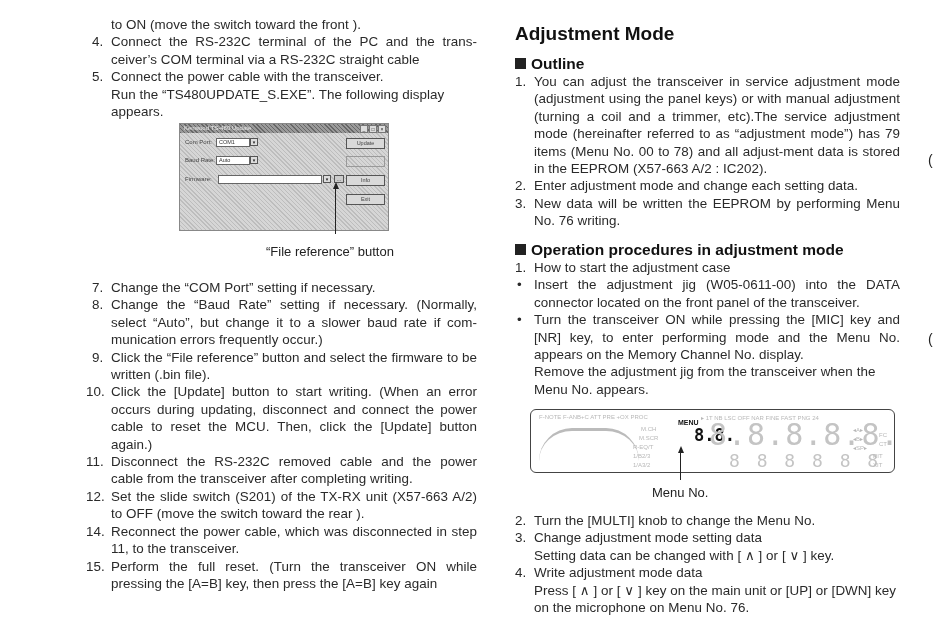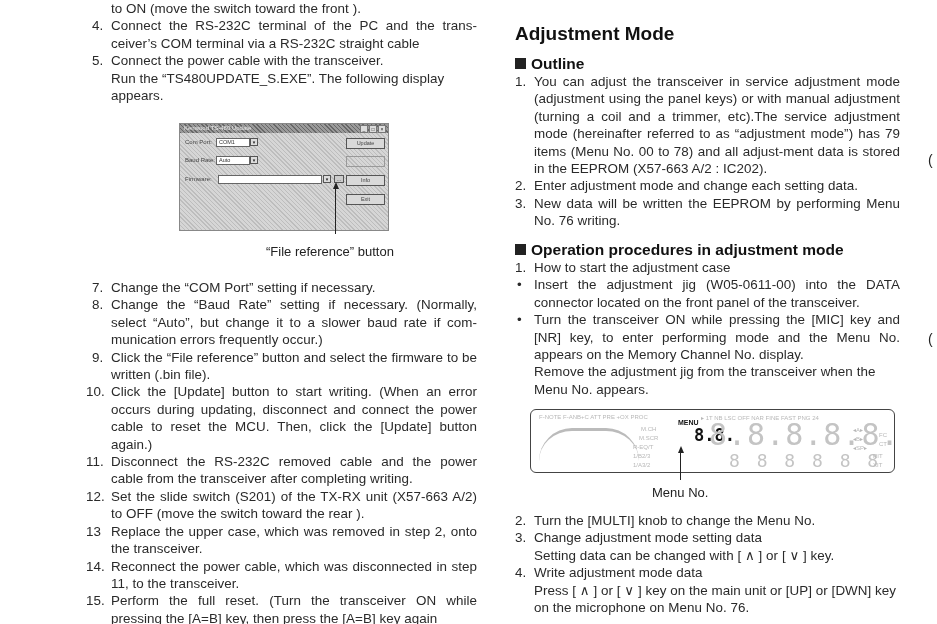--- a/index.html
+++ b/index.html
@@ -45,21 +45,21 @@
   .lcd .menu-lbl { position: absolute; left: 147px; top: 9px; font-size: 7px; font-weight: bold; color: #111; }
   .lcd .menu-digits { position: absolute; left: 143px; top: 15px; font-size: 17px; font-weight: bold; color: #111; font-family: "DejaVu Sans Mono", monospace; letter-spacing: 0; margin-left: 20px; }
   .lcd .meter { position: absolute; left: 8px; top: 18px; width: 100px; height: 30px;
                 border-top: 3px solid #bbb; border-radius: 60px 60px 0 0; }
   .side-mark { position: absolute; left: 928px; font-size: 14px; color: #222; }
 </style>
 </head>
 <body>
 
 <div class="col col-left">
-  <p class="para cont" style="margin-top:0px">to ON (move the switch toward the front ).</p>
+  <p class="para cont" style="margin-top:16px">to ON (move the switch toward the front ).</p>
   <p class="para item"><span class="num">4.</span><span>Connect the RS-232C terminal of the PC and the trans-ceiver’s COM terminal via a RS-232C straight cable</span></p>
   <p class="para item"><span class="num">5.</span><span>Connect the power cable with the transceiver.</span></p>
   <p class="para cont">Run the “TS480UPDATE_S.EXE”. The following display appears.</p>
 </div>
 
 <div class="dialog">
   <div class="dlg-title">
     <span>Kenwood TS-480 Update</span>
     <div class="dlg-ctrls">
       <span>_</span>
@@ -86,21 +86,20 @@
 <div class="arrow-v" style="left:335px;top:188px;height:46px"></div>
 <div class="caption" style="left:266px;top:244px">“File reference” button</div>
 
 <div class="col col-left" style="top:279px">
   <p class="para item"><span class="num">7.</span><span>Change the “COM Port” setting if necessary.</span></p>
   <p class="para item"><span class="num">8.</span><span>Change the “Baud Rate” setting if necessary. (Normally, select “Auto”, but change it to a slower baud rate if com-munication errors frequently occur.)</span></p>
   <p class="para item"><span class="num">9.</span><span>Click the “File reference” button and select the firmware to be written (.bin file).</span></p>
   <p class="para item" style="margin-left:-6px;padding-left:25px"><span class="num">10.</span><span>Click the [Update] button to start writing. (When an error occurs during updating, disconnect and connect the power cable to reset the MCU. Then, click the [Update] button again.)</span></p>
   <p class="para item" style="margin-left:-6px;padding-left:25px"><span class="num">11.</span><span>Disconnect the RS-232C removed cable and the power cable from the transceiver after completing writing.</span></p>
   <p class="para item" style="margin-left:-6px;padding-left:25px"><span class="num">12.</span><span>Set the slide switch (S201) of the TX-RX unit (X57-663 A/2) to OFF (move the switch toward the rear ).</span></p>
-  <p class="para item" style="margin-left:-6px;padding-left:25px"><span class="num">13</span><span>Replace the upper case, which was removed in step 2, onto the transceiver.</span></p>
   <p class="para item" style="margin-left:-6px;padding-left:25px"><span class="num">14.</span><span>Reconnect the power cable, which was disconnected in step 11, to the transceiver.</span></p>
   <p class="para item" style="margin-left:-6px;padding-left:25px"><span class="num">15.</span><span>Perform the full reset. (Turn the transceiver ON while pressing the [A=B] key, then press the [A=B] key again</span></p>
 </div>
 
 <div class="col col-right" style="top:23px">
   <h1 class="h1">Adjustment Mode</h1>
   <h2 class="h2" style="margin-top:9px"><span class="sq"></span><span>Outline</span></h2>
   <p class="para item"><span class="num">1.</span><span>You can adjust the transceiver in service adjustment mode (adjustment using the panel keys) or with manual adjustment (turning a coil and a trimmer, etc).The service adjustment mode (hereinafter referred to as “adjustment mode”) has 79 items (Menu No. 00 to 78) and all adjust-ment data is stored in the EEPROM (X57-663 A/2 : IC202).</span></p>
   <p class="para item"><span class="num">2.</span><span>Enter adjustment mode and change each setting data.</span></p>
   <p class="para item"><span class="num">3.</span><span>New data will be written the EEPROM by performing Menu No. 76 writing.</span></p>

